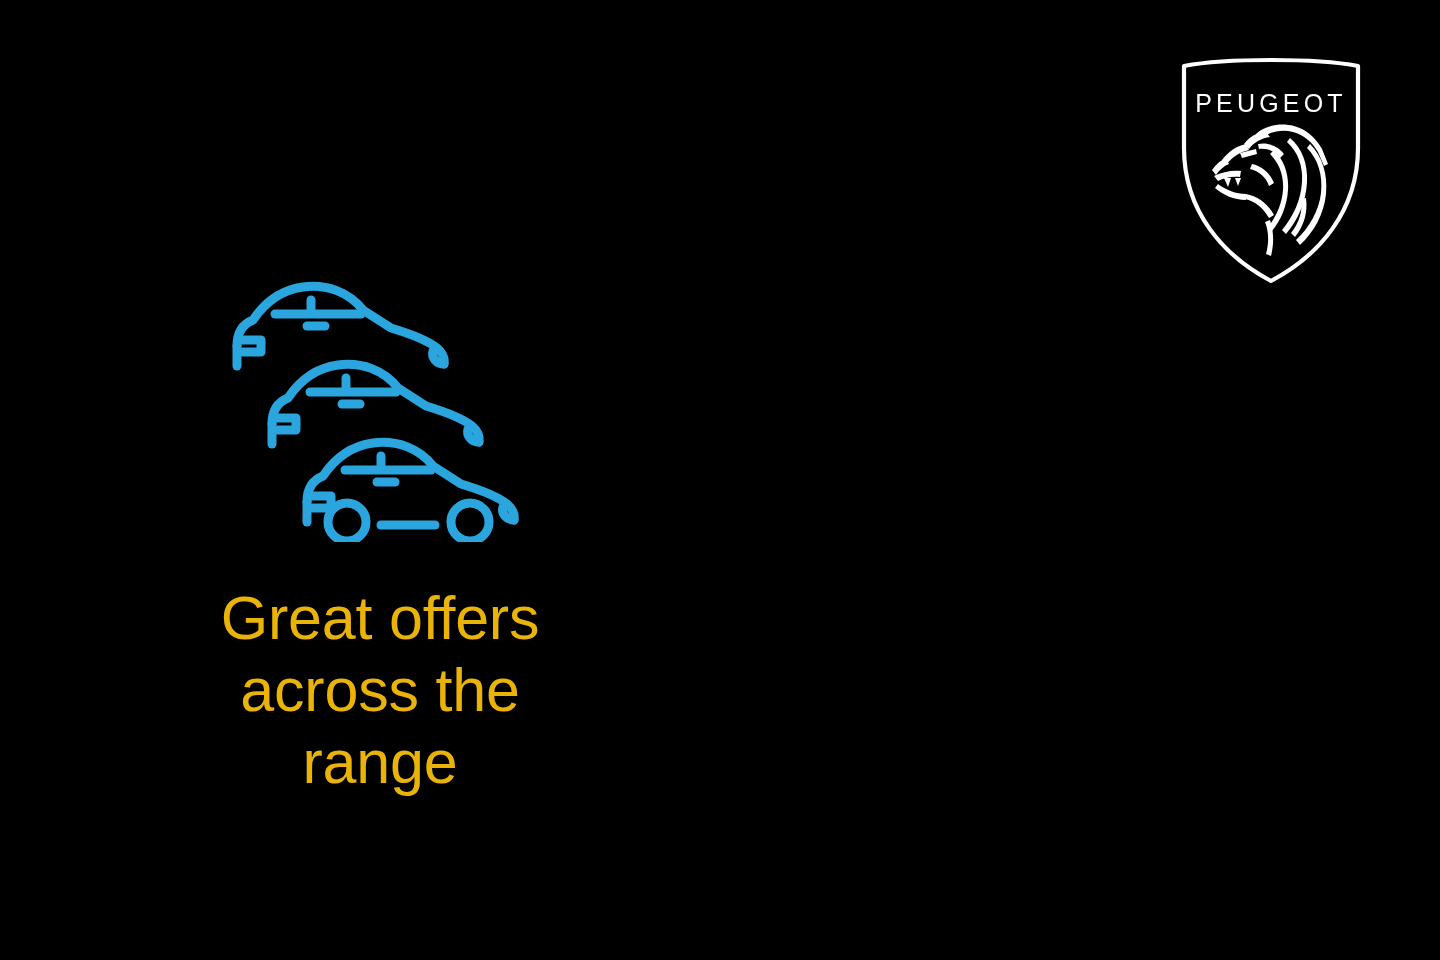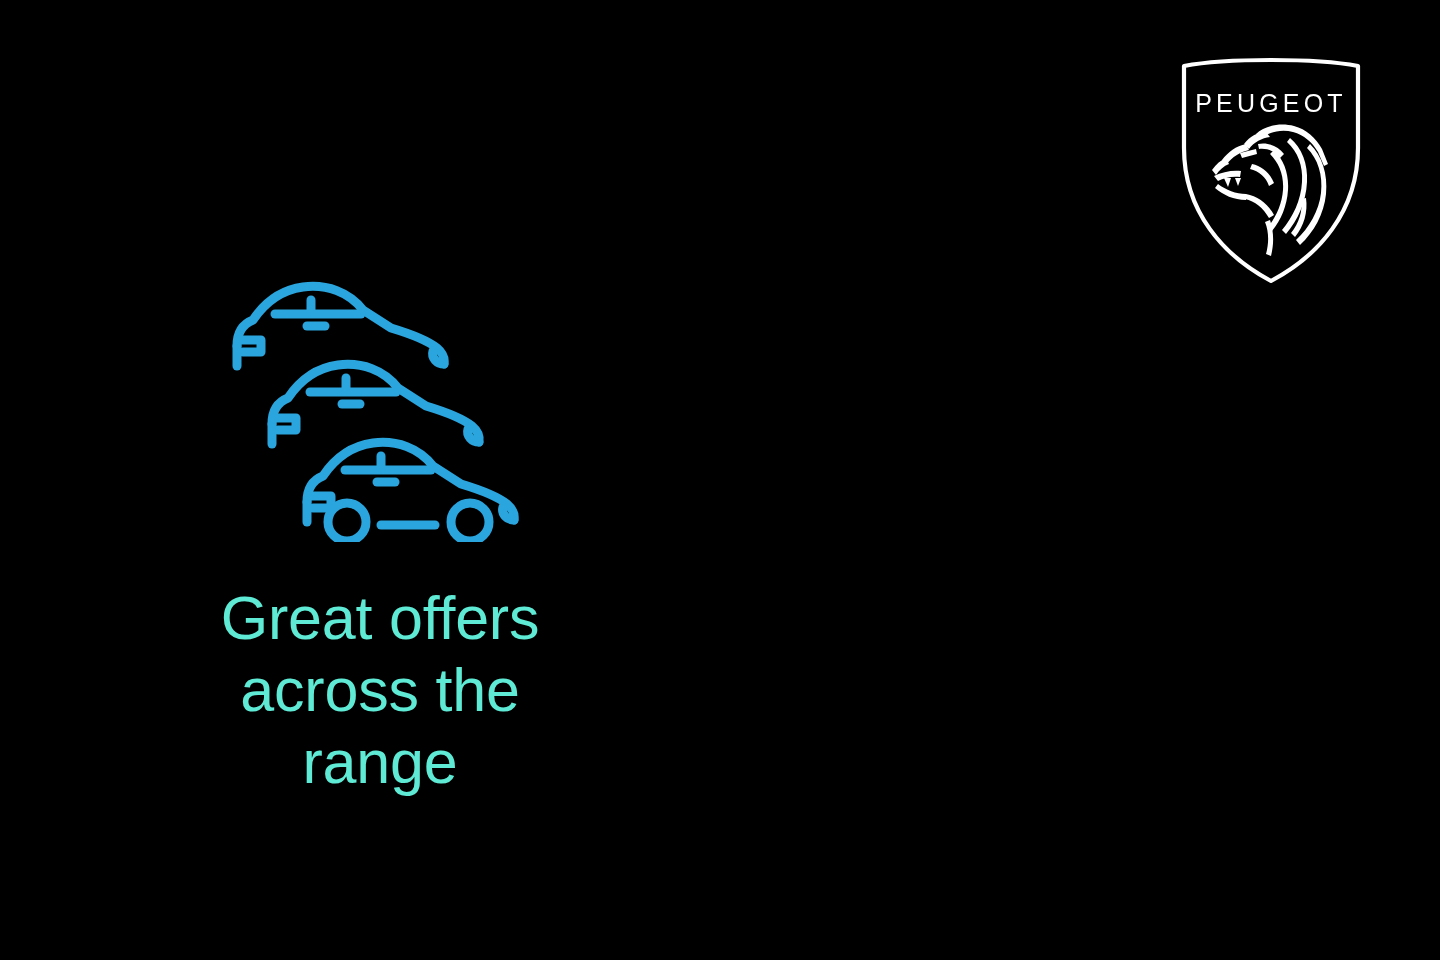--- a/index.html
+++ b/index.html
@@ -47,21 +47,21 @@
     justify-content: center;
   }
   #icon-cars-wrap   { width: 330px; }
   #icon-thumb-wrap  { width: 240px; }
   .feature-icon svg { display: block; width: 100%; height: auto; }
 
   .feature-caption {
     margin: 0;
     padding: 0 4px;
     text-align: center;
-    color: #5eead4;
+    color: #eab308;
     font-weight: 400;
     font-size: 61px;
     line-height: 1.18;
     letter-spacing: -0.2px;
     font-family: "Liberation Sans", sans-serif;
   }
   #feature-offers .feature-caption  { margin-top: 38px; max-width: 430px; }
   #feature-finance .feature-caption { margin-top: 38px; max-width: 545px; }
 </style>
 </head>

